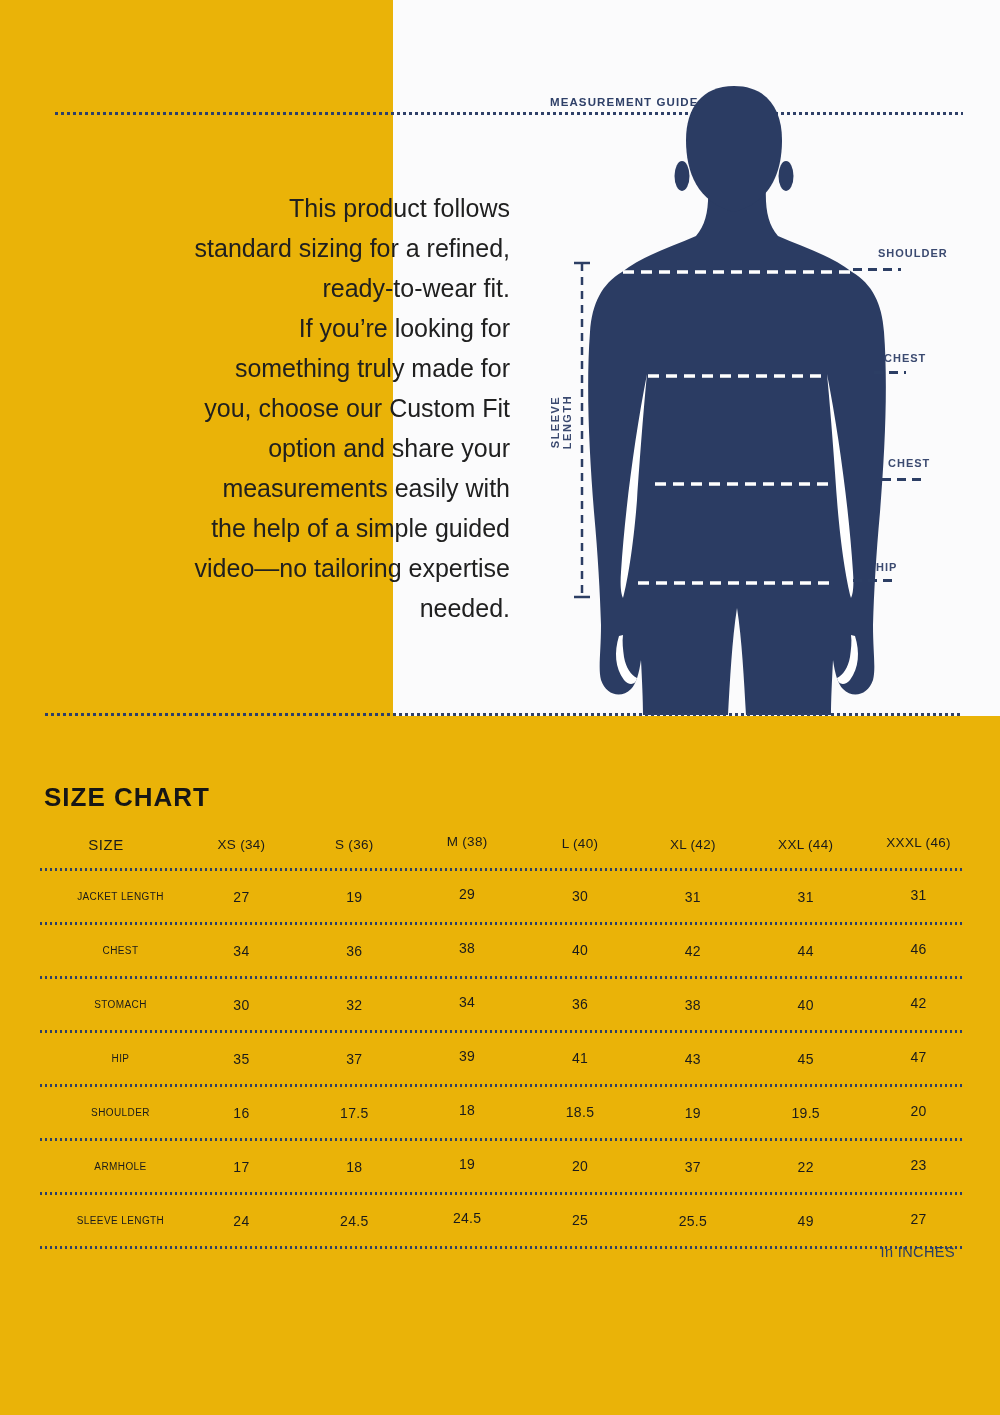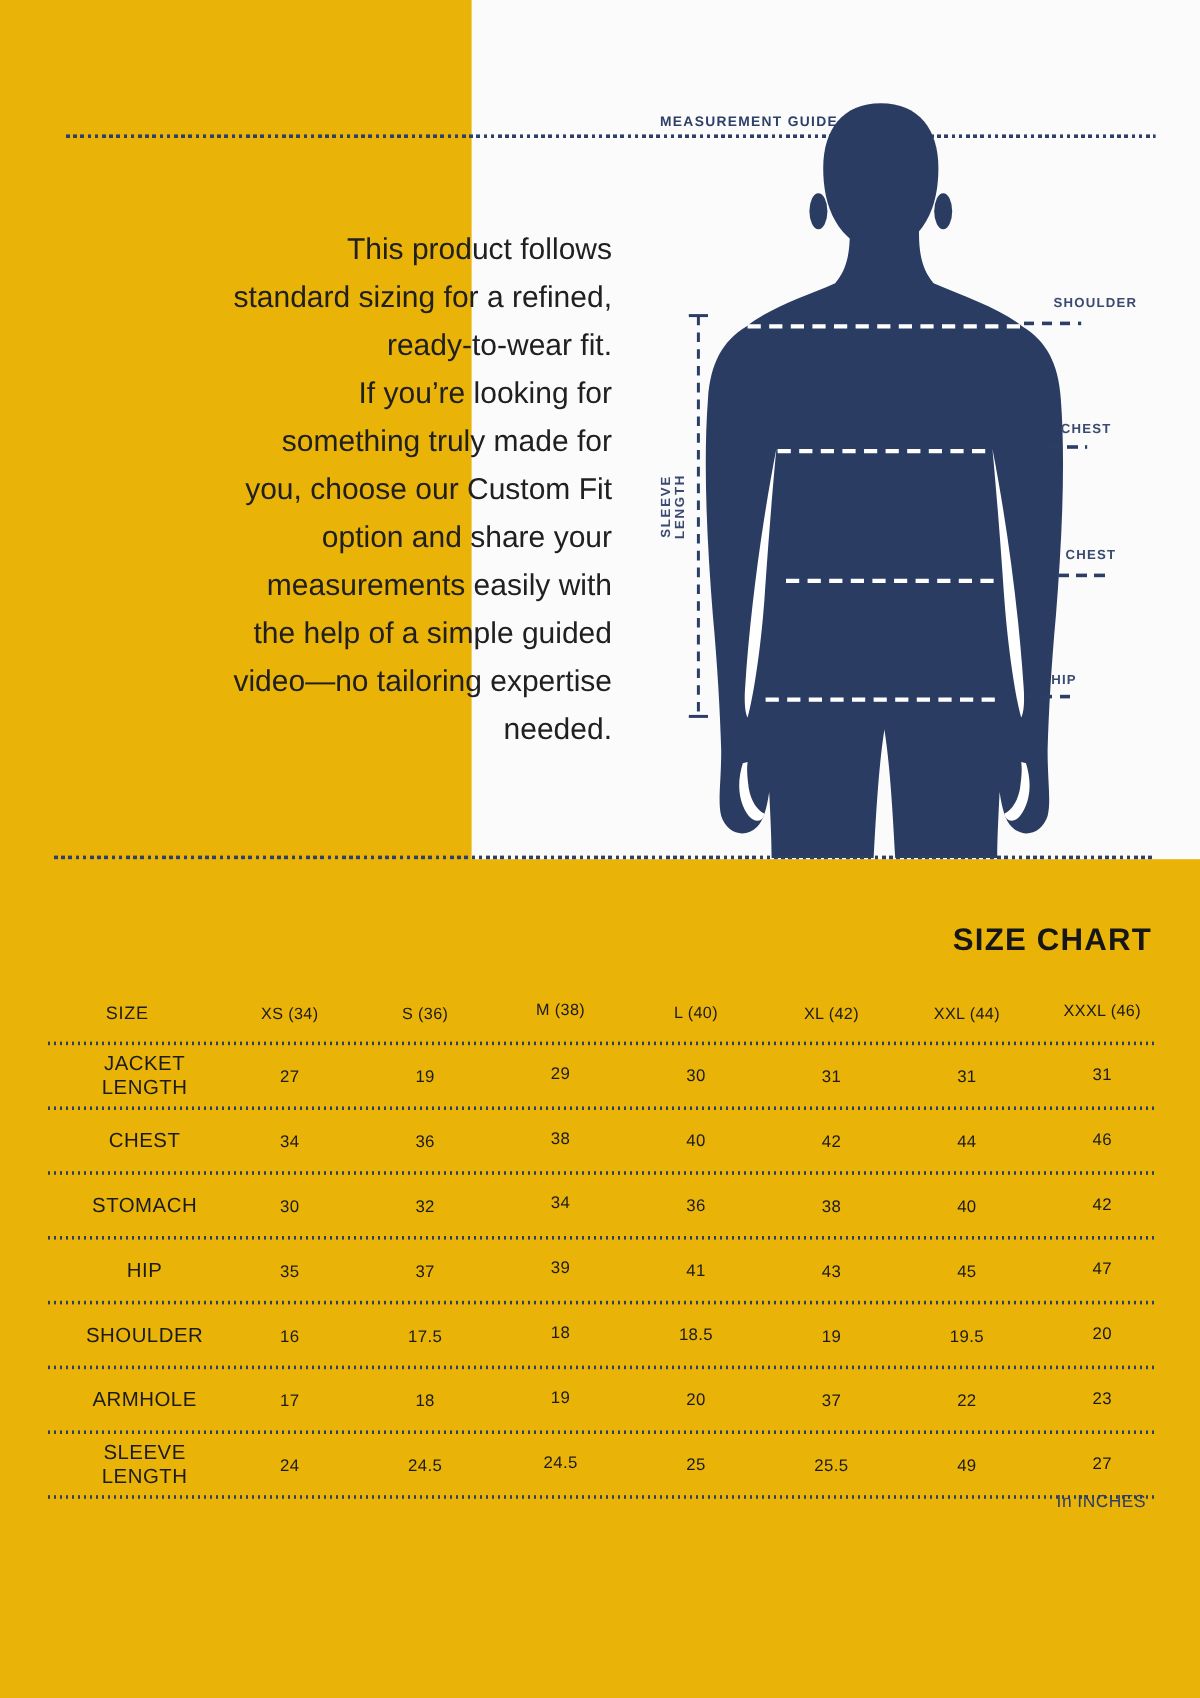--- a/index.html
+++ b/index.html
@@ -26,29 +26,29 @@
   .lbl-hip{left:876px;top:561px;}
   .lbl-sleeve{left:506px;top:410px;width:110px;text-align:center;
     transform:rotate(-90deg);letter-spacing:1.5px;font-weight:600;}
   .mdash{position:absolute;z-index:2;height:2.5px;
     background-image:repeating-linear-gradient(90deg,#2c3e64 0 9px,transparent 9px 15px);}
   .dash-shoulder{left:853px;top:268px;width:48px;}
   .dash-chest{left:874px;top:371px;width:32px;}
   .dash-waist{left:882px;top:478px;width:42px;}
   .dash-hip{left:853px;top:579px;width:44px;}
   
-  .chart-title{position:absolute;left:30px;top:768px;width:930px;margin:0;
-    text-align:right;font-size:26px;font-weight:600;letter-spacing:1px;color:#161616;}
+  .chart-title{position:absolute;left:30px;top:768px;width:930px;margin:14px;
+    text-align:left;font-size:26px;font-weight:600;letter-spacing:1px;color:#161616;}
   .size-table{position:absolute;left:40px;top:820px;width:922px;}
   .t-row{display:grid;grid-template-columns:132px repeat(7,1fr);align-items:center;height:51px;gap:26px;}
   .t-head{height:48px;}
   .t-cell{text-align:center;font-size:14px;color:#1b1b1b;letter-spacing:.3px;}
   .t-col{font-size:13.5px;}
   .t-col-size{font-size:15px;letter-spacing:.6px;}
-  .t-label{font-size:17px;letter-spacing:.4px;margin-left:29px;}
+  .t-label{font-size:10px;letter-spacing:.4px;margin-left:29px;}
   .t-cell:nth-child(4){transform:translateY(-3px);}
   .t-cell:nth-child(5){transform:translateY(-1px);}
   .t-cell:nth-child(8){transform:translateY(-2px);}
   .dots{height:3px;
     background-image:repeating-linear-gradient(90deg,#2e3f66 0 2px,transparent 2px 5px);}
   .units-note{position:absolute;right:45px;top:1244px;font-size:14.5px;
     font-weight:500;color:#2c3e64;letter-spacing:.4px;}
 </style>
 </head>
 <body>

